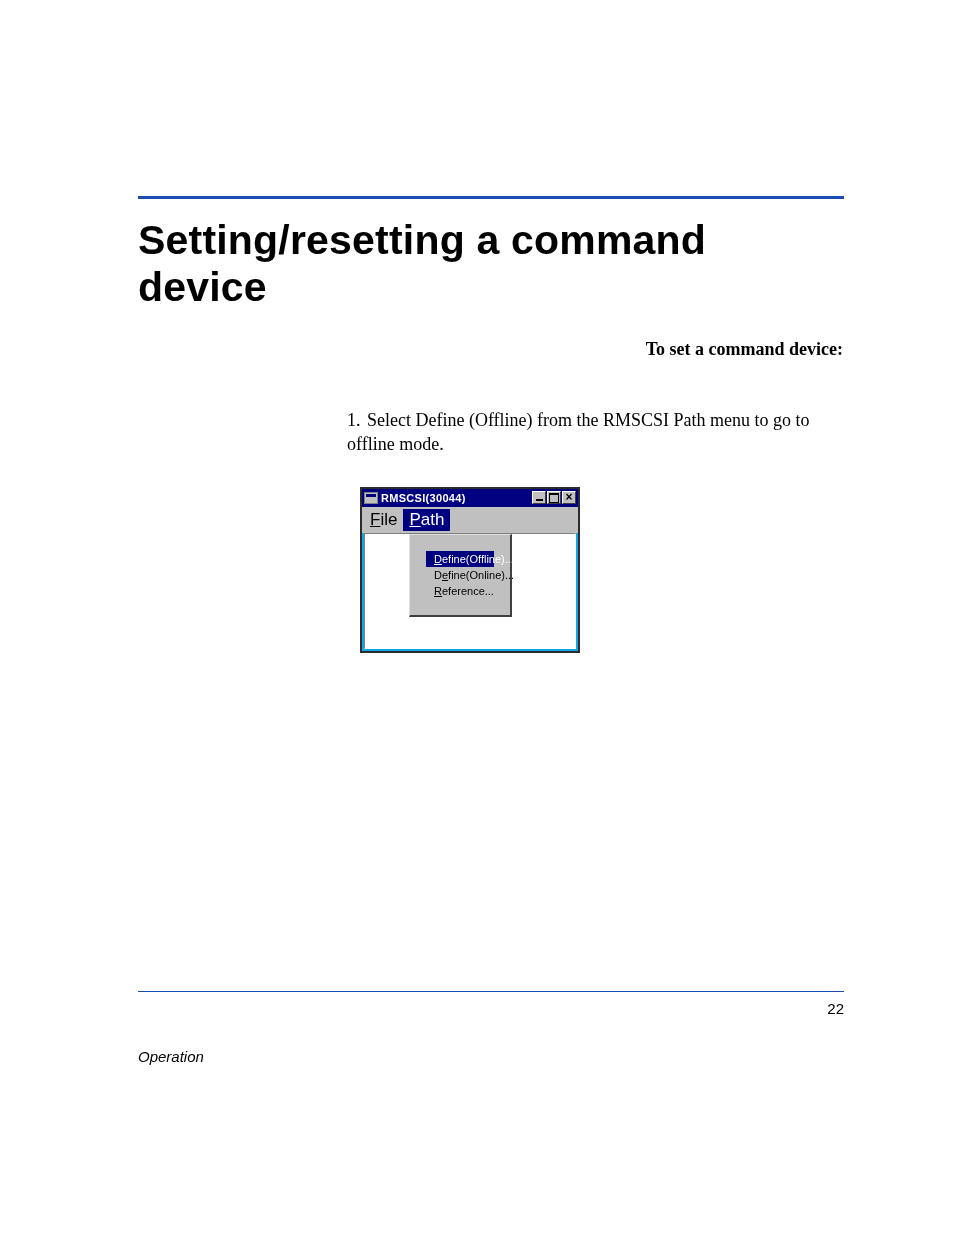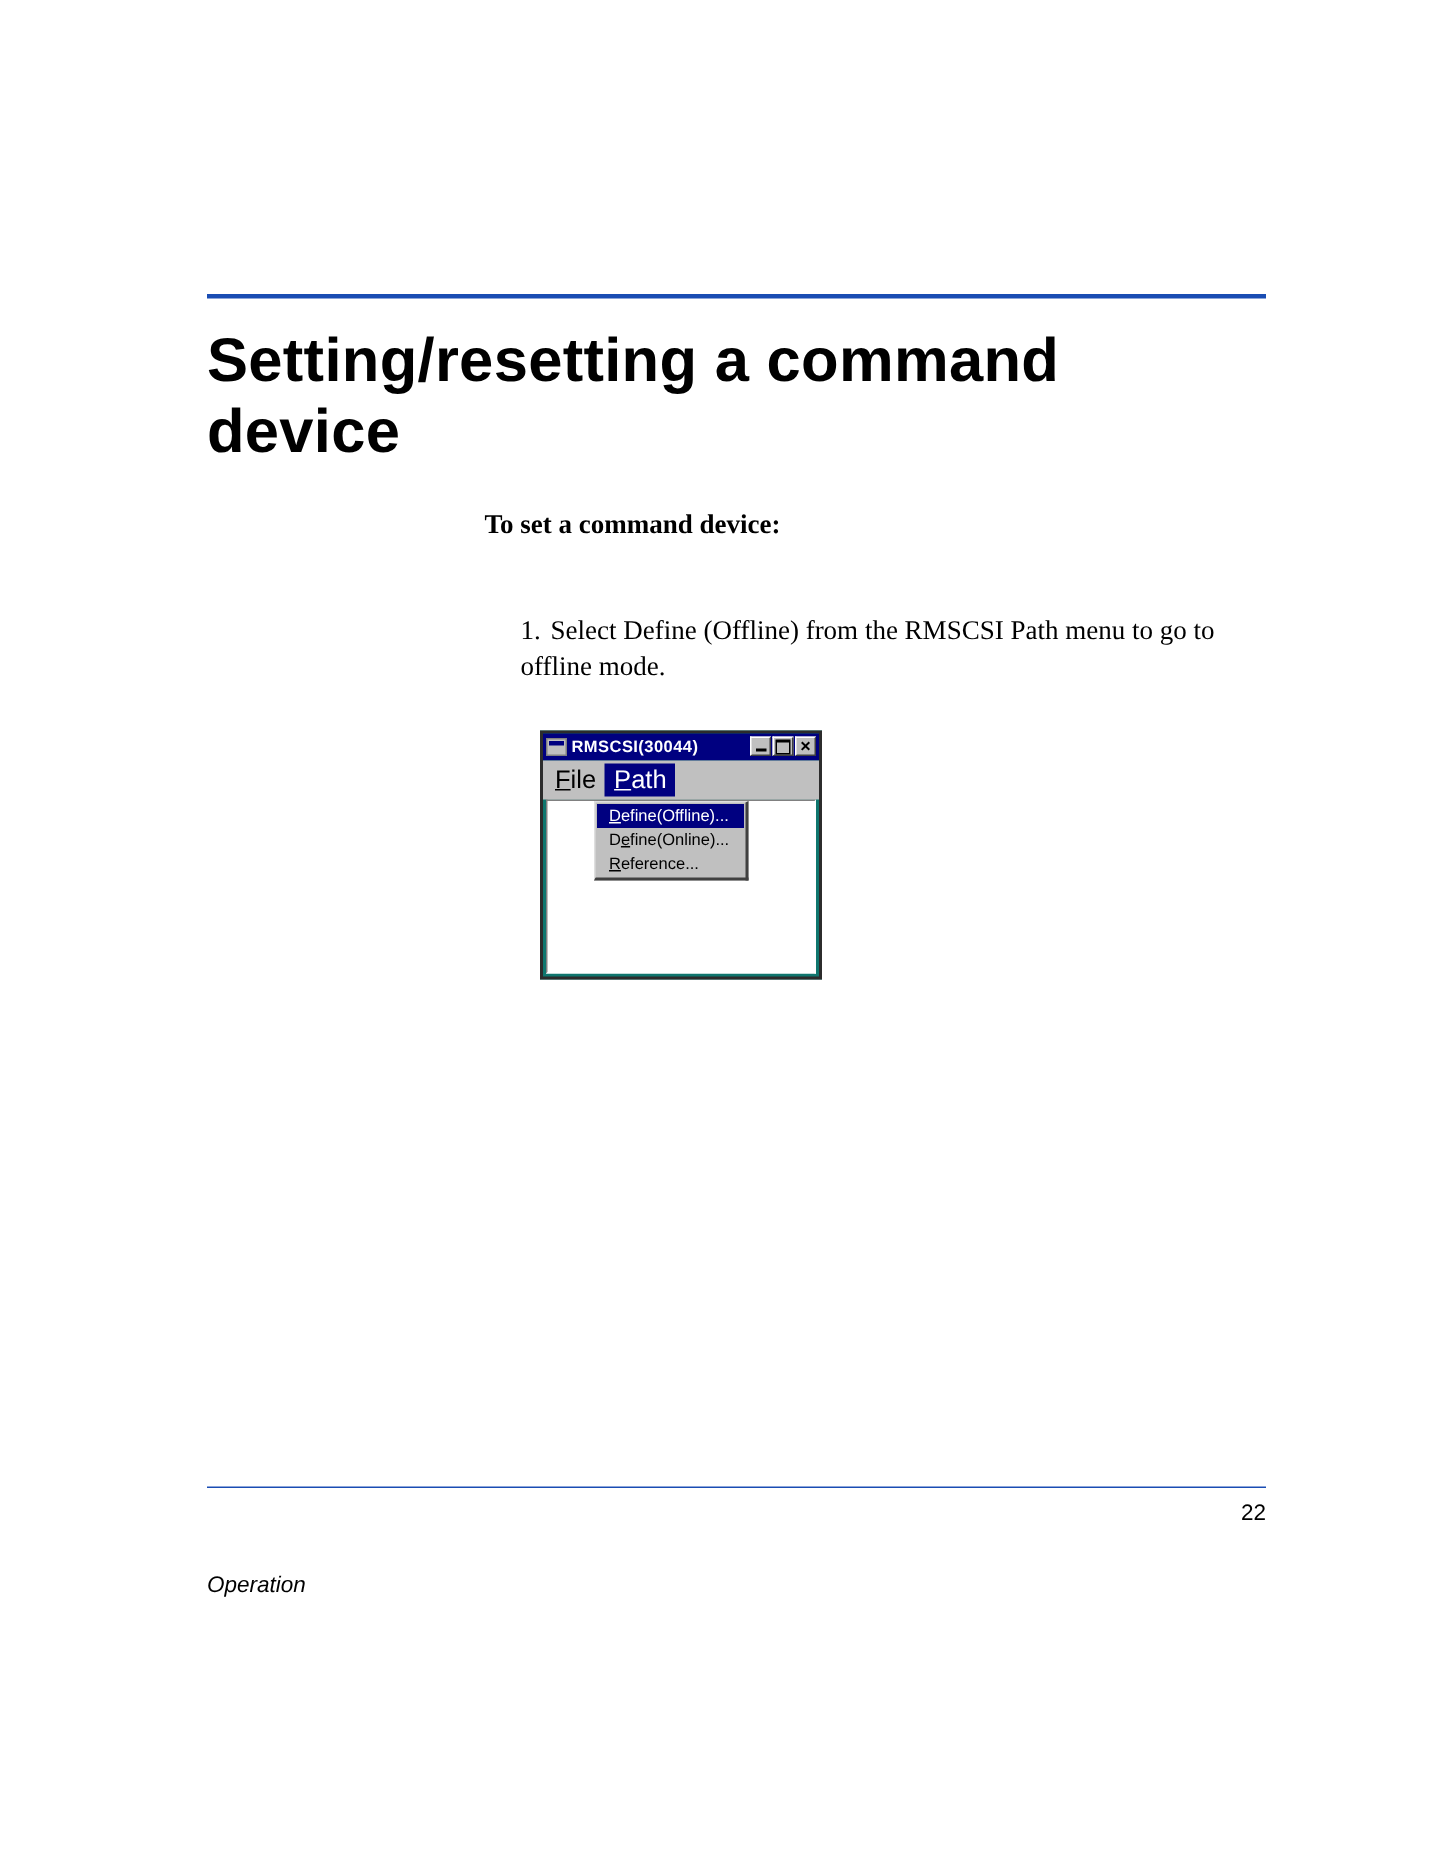--- a/index.html
+++ b/index.html
@@ -31,20 +31,21 @@
     }
     .para {
       font-size: 18px;
       line-height: 1.35;
       margin-bottom: 20px;
     }
     .subhead {
       font-size: 18px;
       font-weight: bold;
       margin-bottom: 16px;
+      text-align: right;
     }
     .ol {
       font-size: 18px;
       line-height: 1.35;
       margin-left: 18px;
     }
     .ol .num {
       display: inline-block;
       width: 20px;
     }
@@ -53,23 +54,23 @@
     }
     .ol .step-wrap {
       padding-left: 6px;
       margin-top: 48px;
     }
 
     
     .app-window {
       margin-top: 30px;
       margin-left: 37px;
-      width: 188px;
+      width: 220px;
       border: 2px solid #2c2c2c;
-      background: #0f766e;
+      background: #0ea5e9;
       font-family: "MS Sans Serif", Tahoma, Arial, sans-serif;
       font-size: 11px;
     }
     .titlebar {
       background: #000080;
       color: #fff;
       display: flex;
       align-items: center;
       height: 18px;
       padding: 0 2px;
@@ -136,28 +137,28 @@
       border-top: 1px solid #808080;
       border-left: 1px solid #808080;
       border-right: 1px solid #fff;
       border-bottom: 1px solid #fff;
       height: 116px;
       position: relative;
       margin: 0 2px 2px 2px;
     }
     .dropdown {
       position: absolute;
-      left: 31px; top: 0px;
+      left: 44px; top: 0px;
       background: #c0c0c0;
       border-top: 1px solid #dfdfdf;
       border-left: 1px solid #dfdfdf;
       border-right: 2px solid #404040;
       border-bottom: 2px solid #404040;
       width: 103px;
-      padding: 1px;
+      padding: 16px;
     }
     .dd-item {
       padding: 2px 8px;
       font-size: 11px;
       white-space: nowrap;
     }
     .dd-item.sel {
       background: #000080;
       color: #fff;
     }

